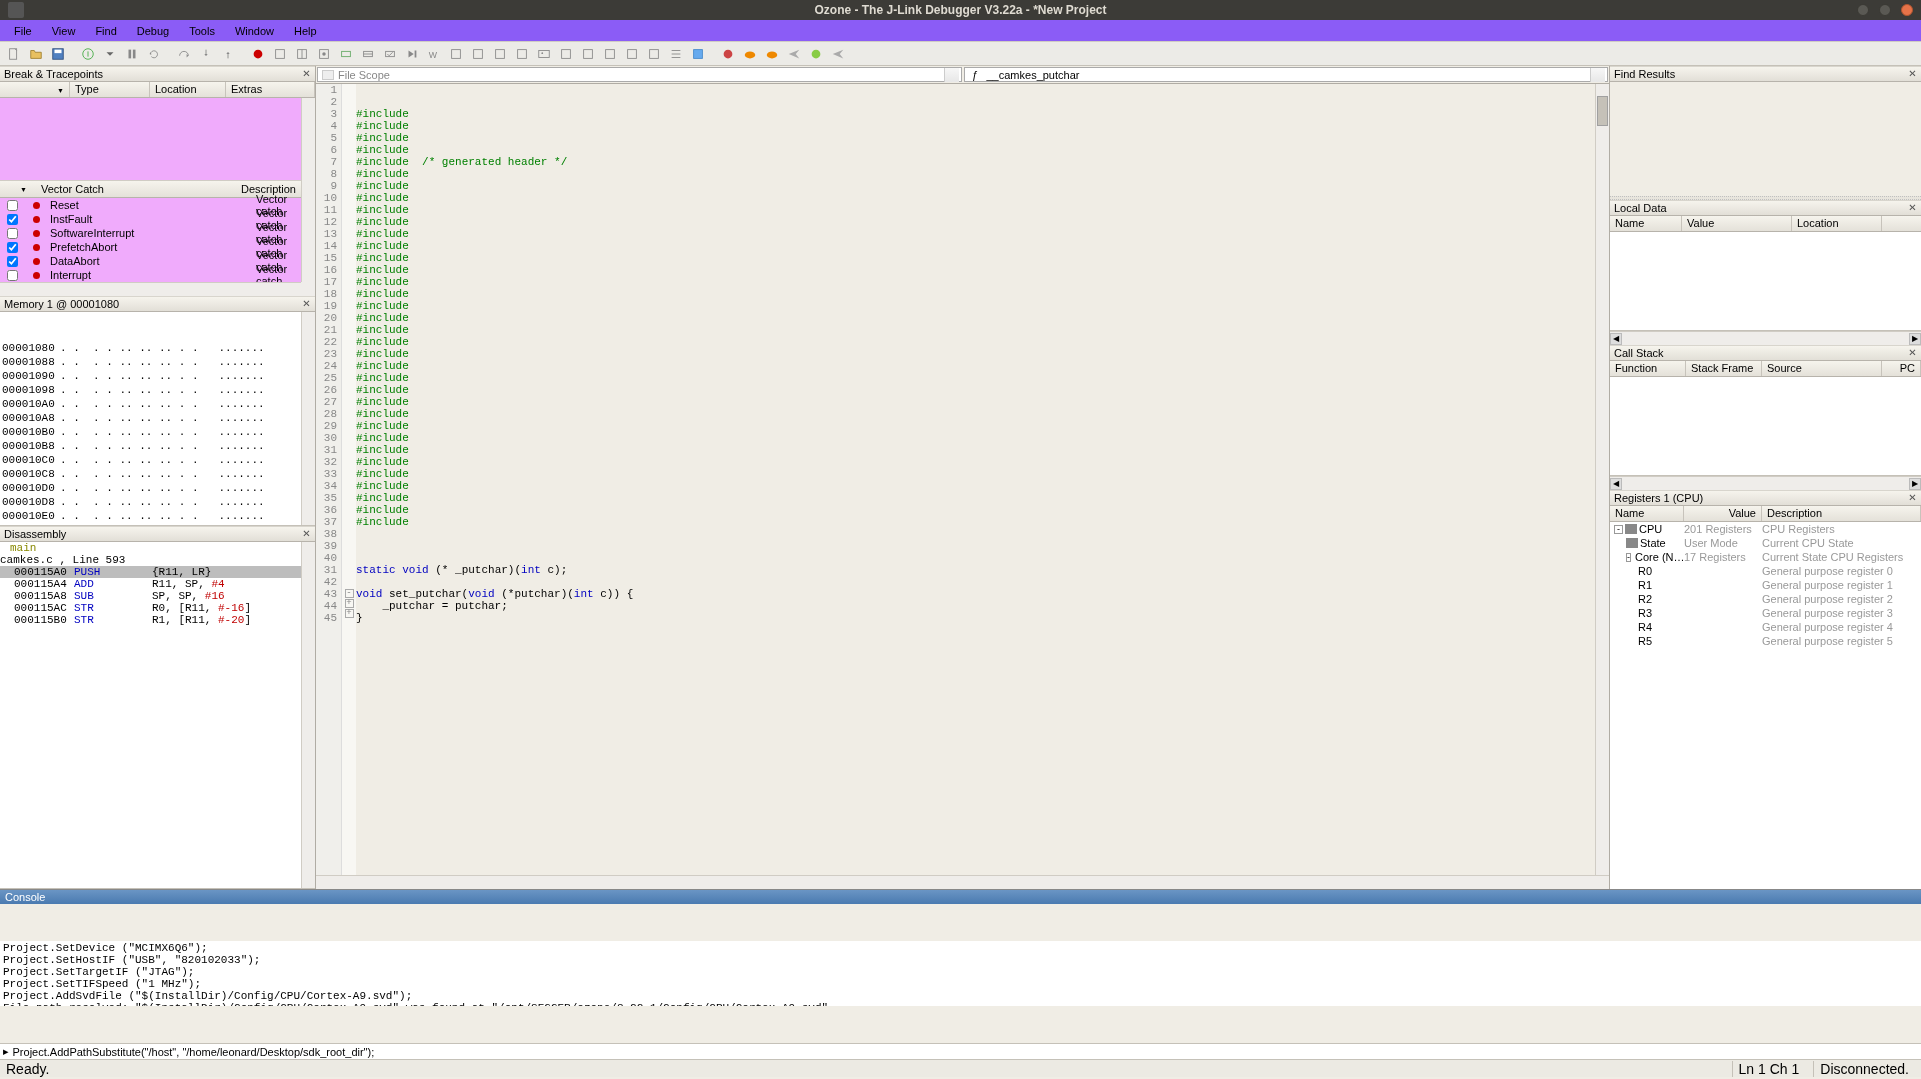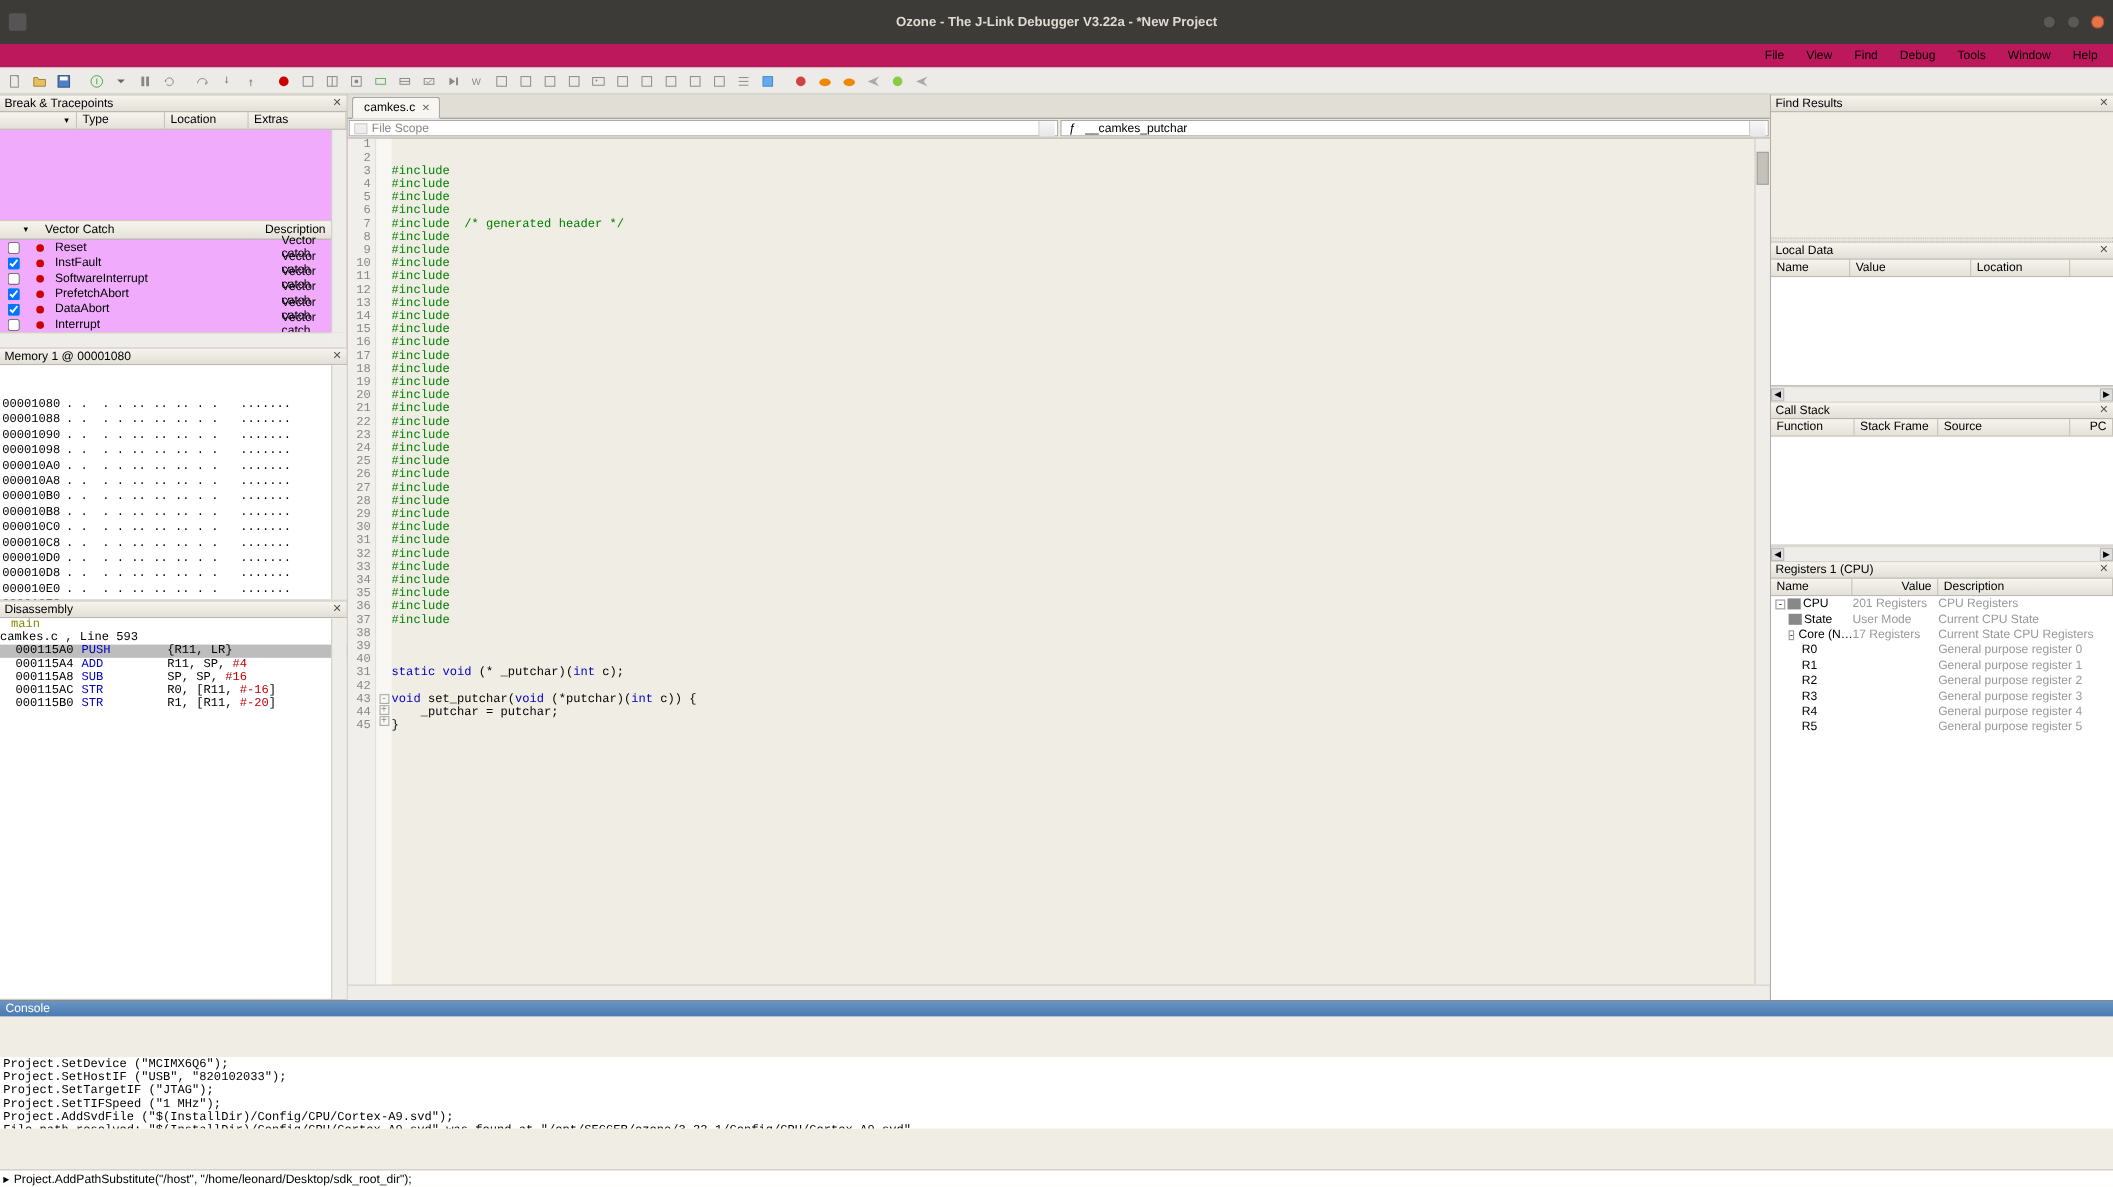--- a/index.html
+++ b/index.html
@@ -1,28 +1,28 @@
 <!DOCTYPE html>
 <html><head>
 <meta charset="utf-8">
 <style>
   * { margin: 0; padding: 0; box-sizing: border-box; }
   body { font-family: "Liberation Sans", Arial, sans-serif; font-size: 11px; background: #f0ede5; overflow: hidden; width: 1921px; height: 1079px; }
   
   
-  .title-bar { background: #3c3b37; color: #dfdbd2; height: 40px; display: flex; align-items: center; padding: 0 8px; position: relative; }
+  .title-bar { background: #3c3b37; color: #dfdbd2; height: 20px; display: flex; align-items: center; padding: 0 8px; position: relative; }
   .title-bar .icon { width: 16px; height: 16px; background: #555; border-radius: 2px; margin-right: 8px; }
   .title-text { position: absolute; left: 50%; transform: translateX(-50%); font-weight: bold; font-size: 12px; color: #dfdbd2; }
   .win-controls { display: flex; gap: 10px; position: absolute; right: 8px; }
   .win-btn { width: 12px; height: 12px; border-radius: 50%; background: #5a5954; border: 1px solid #3a3934; }
   .win-close { background: #e77349; border-color: #b05530; }
   .win-btn.min::after, .win-btn.max::after { content: ""; }
 
   
-  .menu-bar { background: #be185d; height: 22px; display: flex; align-items: center; padding: 0 6px; gap: 4px; border-bottom: 1px solid #d0ccc4; justify-content: flex-end; }
+  .menu-bar { background: #8b5cf6; height: 22px; display: flex; align-items: center; padding: 0 6px; gap: 4px; border-bottom: 1px solid #d0ccc4; }
   .menu-item { padding: 2px 8px; cursor: default; }
 
   
   .toolbar { background: #ecebe7; height: 24px; display: flex; align-items: center; padding: 0 4px; gap: 2px; border-bottom: 1px solid #c5c1b8; }
   .tb-btn { width: 20px; height: 20px; border: 1px solid transparent; display: flex; align-items: center; justify-content: center; }
   .tb-btn svg { width: 14px; height: 14px; }
   .tb-sep { width: 6px; }
 
   
   .main { display: flex; height: calc(1079px - 22px - 22px - 24px - 170px - 18px); }
@@ -496,26 +496,20 @@
             <span class="dis-addr">000115B0</span>
             <span class="dis-mn">STR</span>
             <span class="dis-op">R1, [R11, <span class="imm">#-20</span>]</span>
           </div>
           <div class="dis-scroll"></div>
       </div>
     </div>
   </div>
 
   <div class="center-col">
-    <div class="tabs-bar">
-      <div class="tab">
-        <span>camkes.c</span>
-        <span class="tab-close">✕</span>
-      </div>
-    </div>
     <div class="func-bar">
       <div class="func-dd">
         <span style="width:12px;display:inline-block;border:1px solid #ccc;height:10px;margin-right:4px;background:#eee;"></span>
         <span>File Scope</span>
         <span class="arr">▼</span>
       </div>
       <div class="func-dd" style="flex:1;">
         <span class="func-f">ƒ</span>
         <span class="func-name" style="margin-left:6px;">__camkes_putchar</span>
         <span class="arr">▼</span>

